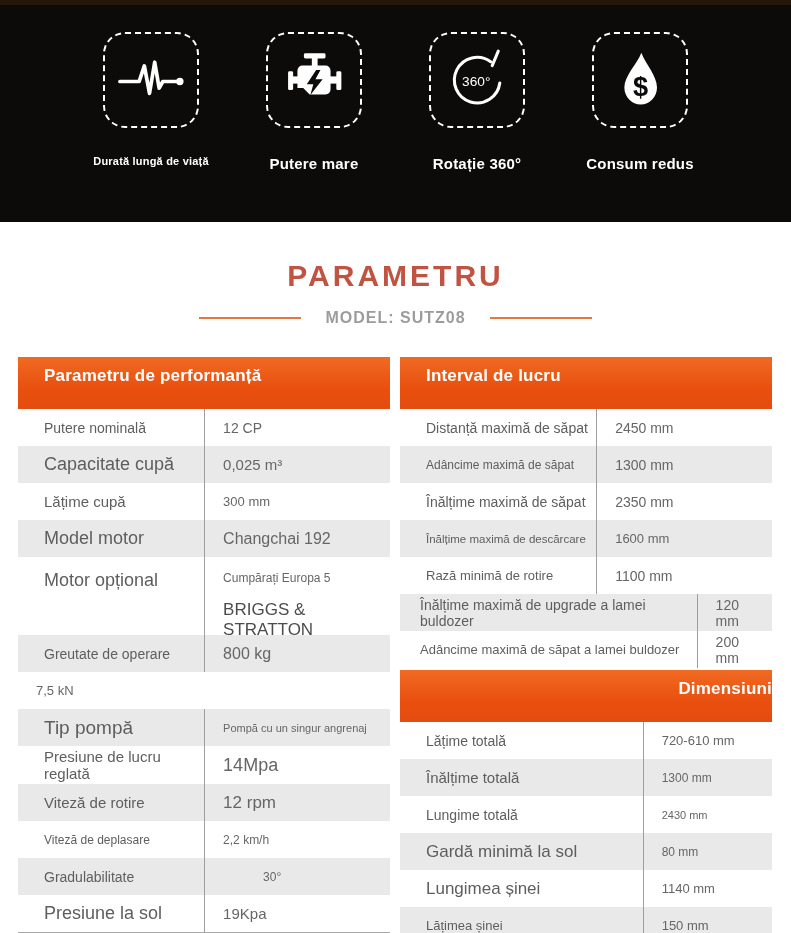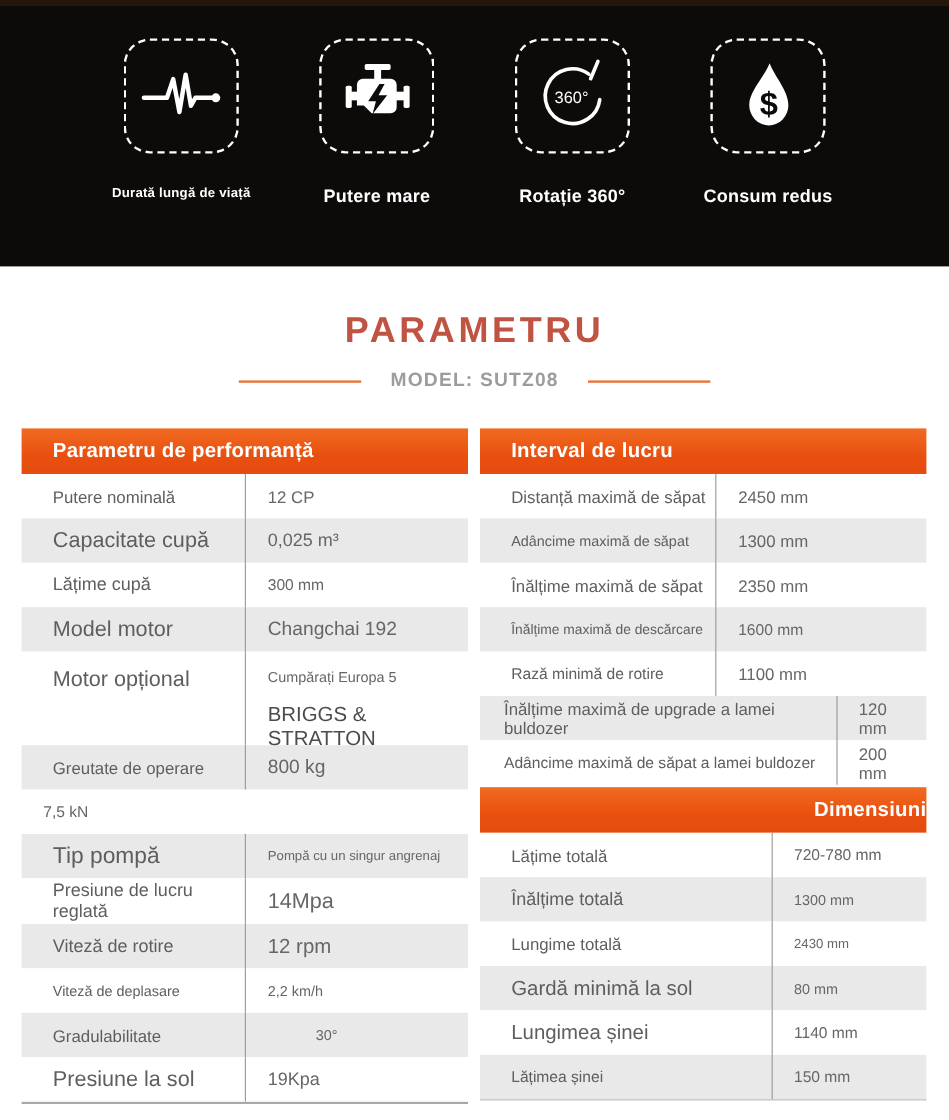--- a/index.html
+++ b/index.html
@@ -45,21 +45,21 @@
 
   
   .tables {
     display:flex; gap:10px; padding:0 19px 0 18px; margin-top:30px;
     align-items:flex-start;
   }
   .col { flex:1; min-width:0; }
   .table-header {
     background:linear-gradient(180deg,#f06a22 0%,#e9500f 60%,#e44c10 100%);
     color:#ffffff; font-weight:700; font-size:17px;
-    height:38px; line-height:38px; padding-left:26px; letter-spacing:.2px;
+    height:52px; line-height:38px; padding-left:26px; letter-spacing:.2px;
   }
   .rows { width:100%; }
   .row { display:flex; min-height:37px; background:#ffffff; }
   .row.alt { background:#e9e9e9; }
   .cell { box-sizing:border-box; display:flex; align-items:center; }
   .lab {
     width:50.3%; border-right:1px solid #9e9e9e;
     padding:2px 8px 2px 26px; color:#5e5e5e;
   }
   .val { flex:1; padding:2px 6px 2px 18px; color:#666666; }
@@ -318,21 +318,21 @@
           </div>
       </section>
       <section class="dims">
         <div class="table-header">Dimensiuni</div>
         <div class="rows" id="dims-rows">
             <div class="row">
               <div class="cell lab">
                 <span style="font-size: 14px;">Lățime totală</span>
               </div>
               <div class="cell val">
-                <span style="font-size: 13px;">720-780 mm</span>
+                <span style="font-size: 13px;">720-610 mm</span>
               </div>
             </div>
             <div class="row alt">
               <div class="cell lab">
                 <span style="font-size: 15px;">Înălțime totală</span>
               </div>
               <div class="cell val">
                 <span style="font-size: 12px;">1300 mm</span>
               </div>
             </div>

